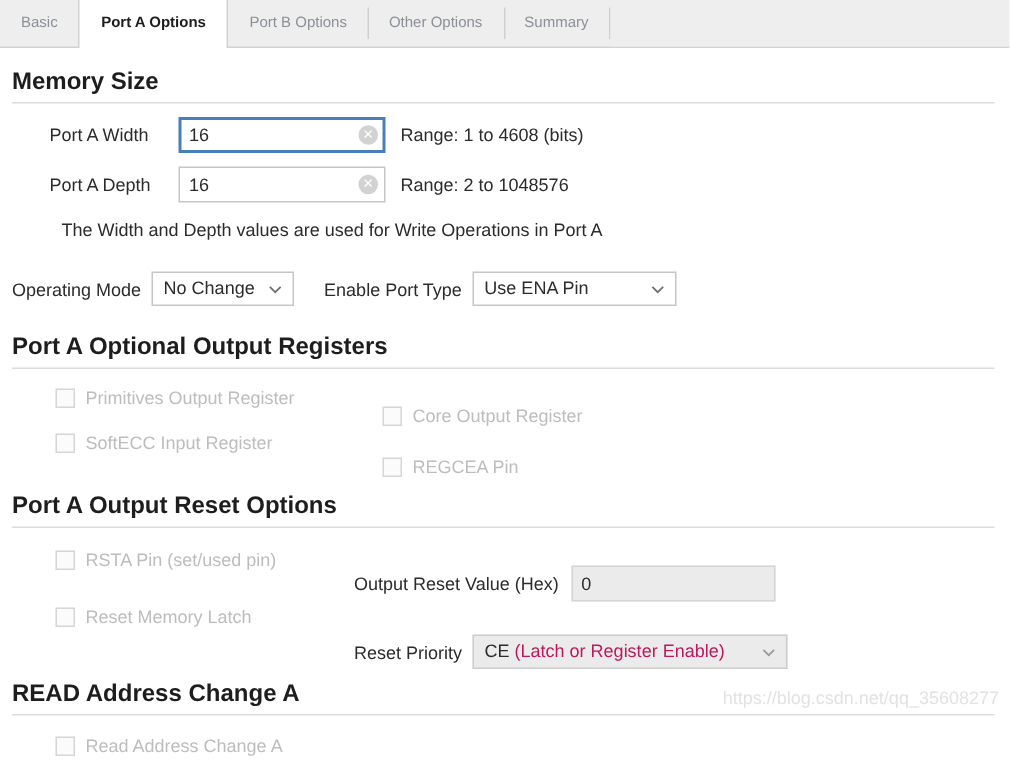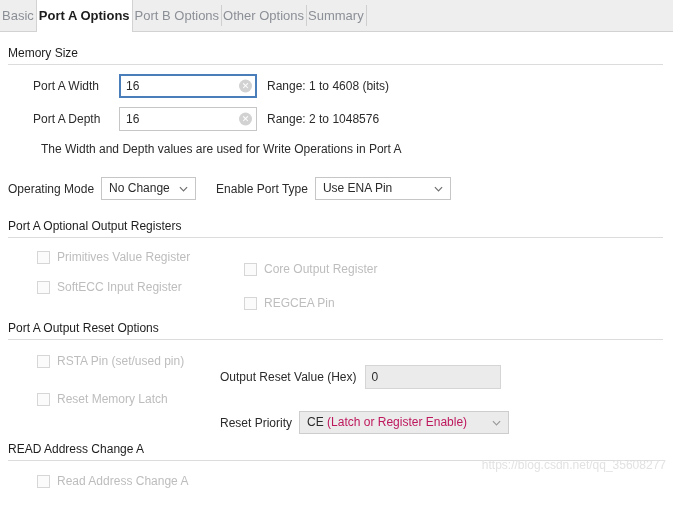--- a/index.html
+++ b/index.html
@@ -22,22 +22,22 @@
     position: relative;
     height: 31px;
     background: #eeeeee;
     border-bottom: 1px solid #d2d2d2;
     display: flex;
     align-items: stretch;
   }
   .tab {
     display: flex;
     align-items: center;
-    padding: 0 2px;
-    font-size: 13px;
+    padding: 0 14px;
+    font-size: 10px;
     color: #8b8f96;
     position: relative;
     white-space: nowrap;
     cursor: default;
   }
   .tab + .tab::before {
     content: "";
     position: absolute;
     left: 0;
     top: 5px;
@@ -71,22 +71,22 @@
   
   .content {
     position: relative;
     padding: 0 8px;
     height: 476px;
     box-sizing: border-box;
     overflow: hidden;
   }
 
   .section-title {
-    font-size: 12px;
-    font-weight: normal;
+    font-size: 16px;
+    font-weight: bold;
     color: #1d1d1d;
     padding-top: 14px;
     padding-bottom: 4px;
   }
   .rule {
     height: 1px;
     background: #dcdcdc;
     margin-right: 2px;
   }
 
@@ -210,21 +210,21 @@
   }
   .cb-label {
     font-size: 12px;
     color: #bdbdbd;
     margin-left: 7px;
     white-space: nowrap;
   }
   .cbgrid {
     position: relative;
   }
-  .cbcol2 { position: absolute; left: 204px; top: 0; padding-left: 32px; }
+  .cbcol2 { position: absolute; left: 215px; top: 0; padding-left: 32px; }
 
   
   .txt.disabled {
     background: #ebebeb;
     border-color: #d5d5d5;
     color: #2b2b2b;
     width: 136px;
     padding: 0 6px;
   }
 
@@ -234,21 +234,21 @@
     bottom: 36px;
     font-size: 12px;
     color: #e2e2e2;
     white-space: nowrap;
     pointer-events: none;
   }
 
   .abs-row { position: relative; }
   .right-col {
     position: absolute;
-    left: 212px;
+    left: 228px;
     display: flex;
     align-items: center;
   }
 </style>
 </head>
 <body>
 
 <div class="tabbar">
   <div class="tab">
     <span>Basic</span>
@@ -314,21 +314,21 @@
       </span>
     </span>
   </div>
 
   <div class="section-title" style="padding-top:19px">Port A Optional Output Registers</div>
   <div class="rule"></div>
 
   <div class="cbgrid" style="padding-left:29px">
     <div class="cbrow">
       <span class="cb"></span>
-      <span class="cb-label">Primitives Value Register</span>
+      <span class="cb-label">Primitives Output Register</span>
     </div>
     <div class="cbrow cbcol2">
       <span class="cb"></span>
       <span class="cb-label">Core Output Register</span>
     </div>
   </div>
 
   <div class="cbgrid" style="padding-left:29px">
     <div class="cbrow" style="margin-top:16px">
       <span class="cb"></span>

